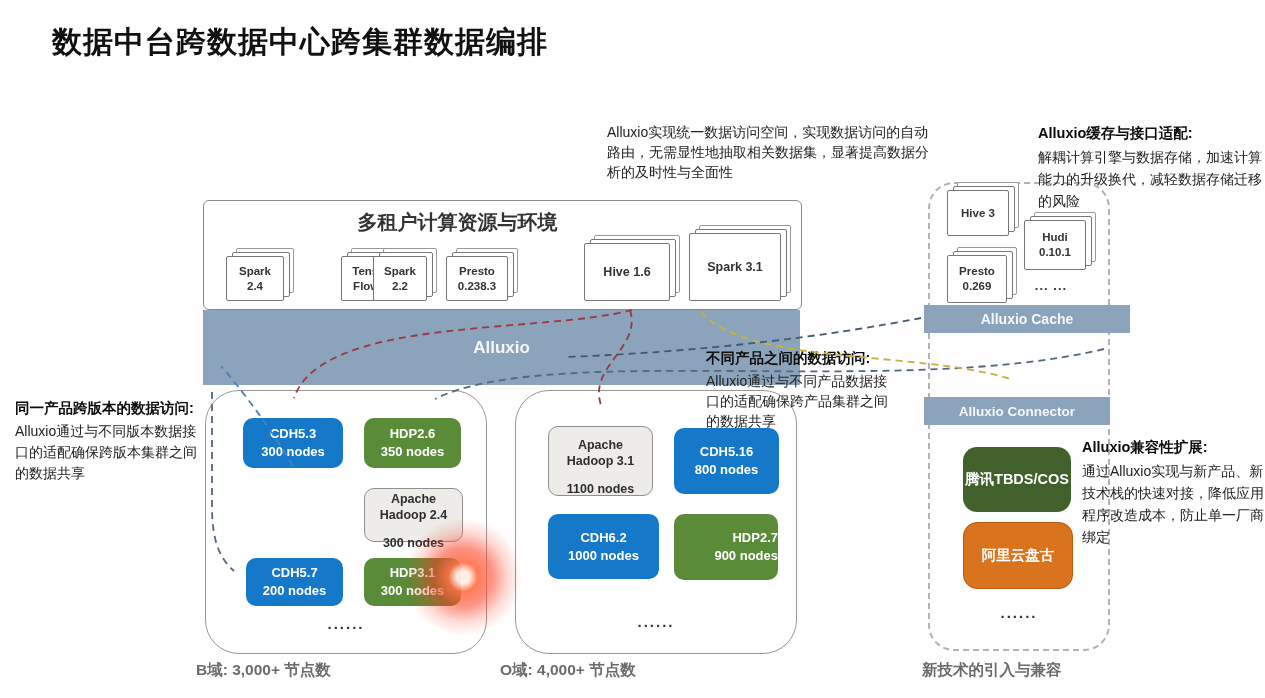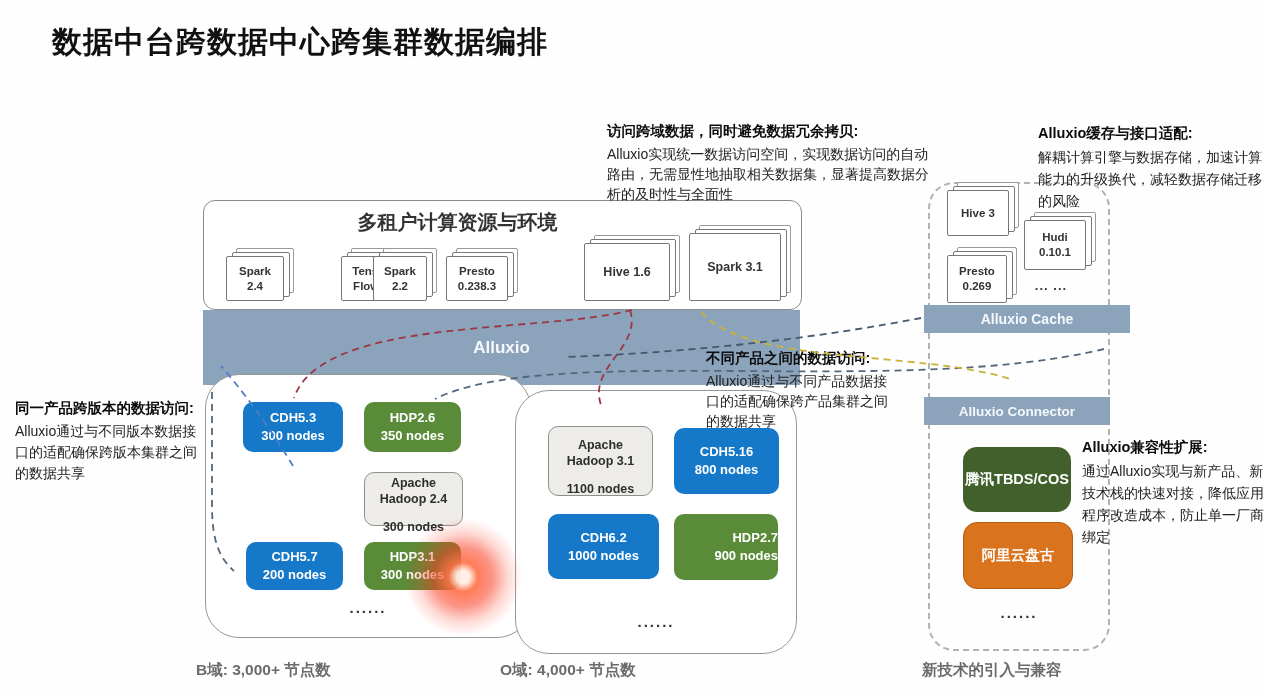--- a/index.html
+++ b/index.html
@@ -7,21 +7,21 @@
 
   .title{position:absolute;left:52px;top:22px;margin:0;font-size:30px;font-weight:800;color:#111;letter-spacing:1px;}
 
   
   .ann{position:absolute;z-index:4;color:#1c1c1c;}
   .ann .hd{font-weight:800;font-size:14.5px;color:#0c0c0c;margin-bottom:3px;}
   .ann .bd{font-size:14px;line-height:20px;color:#222;}
 
   
   .computebox{position:absolute;left:203px;top:200px;width:597px;height:108px;background:#fff;
-    border:1.6px solid #8a8a8a;border-radius:12px;z-index:0;}
+    border:1.6px solid #8a8a8a;border-radius:6px;z-index:0;}
   .ctitle{position:absolute;left:0;right:90px;top:8px;text-align:center;font-size:20px;font-weight:800;color:#333;}
 
   .engine{position:absolute;background:#fff;border:1.6px solid #777;display:flex;flex-direction:column;
     align-items:center;justify-content:center;font-size:11.5px;font-weight:700;color:#333;
     text-align:right;line-height:1.3;border-radius:2px;}
   .engine span{display:block;}
   .engine.big{font-size:12.5px;}
   .stacked::before{content:"";position:absolute;top:-5px;left:5px;width:100%;height:100%;
     border:1.6px solid #777;background:#fff;z-index:-1;border-radius:2px;}
   .stacked::after{content:"";position:absolute;top:-9px;left:9px;width:100%;height:100%;
@@ -67,21 +67,20 @@
       rgba(255,110,70,0.9) 16%,rgba(250,60,35,0.55) 32%,rgba(250,60,35,0.2) 48%,rgba(250,60,35,0) 64%);}
 </style>
 </head>
 <body>
 
 <div id="stage">
 
   <h1 class="title">数据中台跨数据中心跨集群数据编排</h1>
 
   <div class="ann" style="left:607px;top:122px;width:330px;">
-    <div class="hd">访问跨域数据，同时避免数据冗余拷贝:</div>
     <div class="bd">Alluxio实现统一数据访问空间，实现数据访问的自动路由，无需显性地抽取相关数据集，显著提高数据分析的及时性与全面性</div>
   </div>
 
   <div class="ann" style="left:1038px;top:124px;width:228px;">
     <div class="hd">Alluxio缓存与接口适配:</div>
     <div class="bd" style="line-height:22px;">解耦计算引擎与数据存储，加速计算能力的升级换代，减轻数据存储迁移的风险</div>
   </div>
 
   <div class="ann" style="left:15px;top:399px;width:192px;">
     <div class="hd">同一产品跨版本的数据访问:</div>
@@ -123,21 +122,21 @@
     <div class="engine stacked big" style="left:485px;top:32px;width:90px;height:66px;">
       <span>Spark 3.1</span>
       <span></span>
     </div>
   </div>
 
   <div class="bar" style="left:203px;top:310px;width:597px;height:75px;font-size:17px;">
     <span>Alluxio</span>
   </div>
 
-  <div class="cluster" style="left:205px;top:374px;padding-left:44px;">
+  <div class="cluster" style="left:205px;top:390px;">
     <div class="node blue" style="left:37px;top:27px;width:100px;height:50px;">
       <span>CDH5.3</span>
       <span>300 nodes</span>
     </div>
     <div class="node green" style="left:158px;top:27px;width:97px;height:50px;">
       <span>HDP2.6</span>
       <span>350 nodes</span>
     </div>
     <div class="node gray" style="left:158px;top:97px;width:97px;height:52px;">
       <span class="wrapname">Apache Hadoop 2.4</span>

